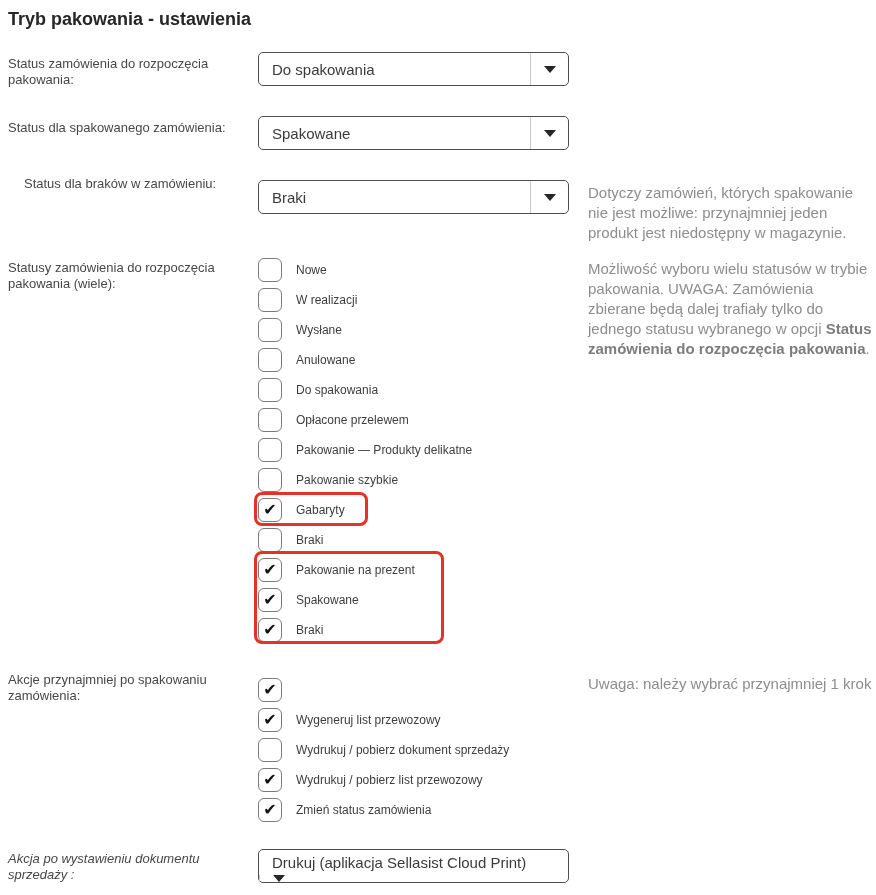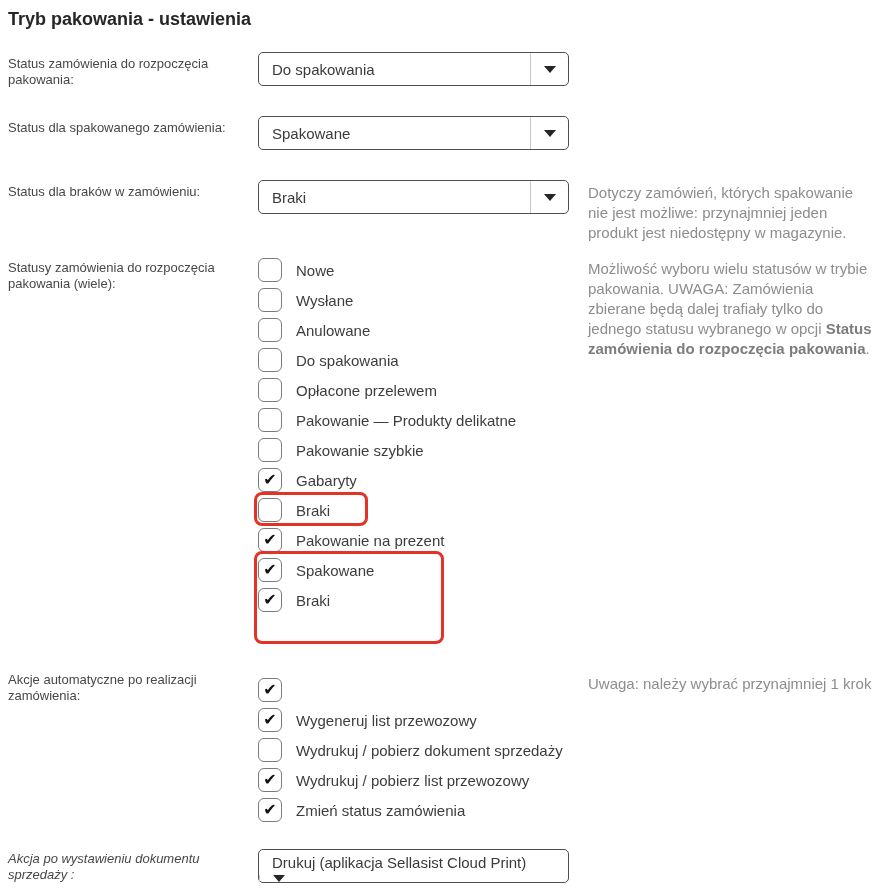--- a/index.html
+++ b/index.html
@@ -41,21 +41,21 @@
   .help b { font-weight:bold; color:#7d7d7d; }
   .checklist { position:absolute; left:258px; }
   .check-row { height:24px; margin-bottom:6px; display:flex; align-items:center; }
   .checkbox {
     width:24px; height:24px; flex:0 0 24px;
     border:1.5px solid #7b7b7b; border-radius:6px; background:#fff;
     display:flex; align-items:center; justify-content:center;
     font-family:"DejaVu Sans",sans-serif; font-size:16px; font-weight:bold;
     color:#101010; line-height:1; cursor:pointer;
   }
-  .check-label { margin-left:14px; font-size:15px; color:#3d3d3d; cursor:pointer; white-space:nowrap; }
+  .check-label { margin-left:14px; font-size:12px; color:#3d3d3d; cursor:pointer; white-space:nowrap; }
   .annotation {
     position:absolute; border:3px solid #e53227; border-radius:8px;
     pointer-events:none; background:transparent;
   }
 </style>
 </head>
 <body>
 
 <div class="page">
 
@@ -70,34 +70,38 @@
   </div>
 
   <div class="field-label" style="top:120px;">Status dla spakowanego zamówienia:</div>
   <div class="select" style="top:116px;">
     <span class="select-value">Spakowane</span>
     <span class="select-arrow">
       <span class="tri"></span>
     </span>
   </div>
 
-  <div class="field-label" style="top:184px;">Status dla braków w zamówieniu:</div>
+  <div class="field-label" style="top:176px;margin-left:16px;">Status dla braków w zamówieniu:</div>
   <div class="select" style="top:180px;">
     <span class="select-value">Braki</span>
     <span class="select-arrow">
       <span class="tri"></span>
     </span>
   </div>
   <div class="help" style="top:183px;">Dotyczy zamówień, których spakowanie nie jest możliwe: przynajmniej jeden produkt jest niedostępny w magazynie.</div>
 
   <div class="field-label" style="top:260px;">Statusy zamówienia do rozpoczęcia pakowania (wiele):</div>
   <div class="checklist" style="top:258px;" id="multi-statuses-list">
       <div class="check-row">
         <span class="checkbox"></span>
         <span class="check-label">Nowe</span>
+      </div>
+      <div class="check-row">
+        <span class="checkbox"></span>
+        <span class="check-label">W realizacji</span>
       </div>
       <div class="check-row">
         <span class="checkbox"></span>
         <span class="check-label">Wysłane</span>
       </div>
       <div class="check-row">
         <span class="checkbox"></span>
         <span class="check-label">Anulowane</span>
       </div>
       <div class="check-row">
@@ -145,21 +149,21 @@
         <span class="check-label">Braki</span>
       </div>
     </div>
   <div class="help" style="top:259px;">
     <span>Możliwość wyboru wielu statusów w trybie pakowania. UWAGA: Zamówienia zbierane będą dalej trafiały tylko do jednego statusu wybranego w opcji </span><b>Status zamówienia do rozpoczęcia pakowania</b><span>.</span>
   </div>
 
   <div class="annotation" style="left: 254px; top: 492px; width: 114px; height: 34px; border-color: rgb(229, 50, 39);"></div>
   <div class="annotation" style="left: 254px; top: 551px; width: 190px; height: 93px; border-color: rgb(229, 50, 39);"></div>
 
-  <div class="field-label" style="top:672px;">Akcje automatyczne po realizacji zamówienia:</div>
+  <div class="field-label" style="top:672px;">Akcje przynajmniej po spakowaniu zamówienia:</div>
   <div class="checklist" style="top:678px;" id="auto-actions-list">
       <div class="check-row">
         <span class="checkbox">
           <span>✔</span>
         </span>
       </div>
       <div class="check-row">
         <span class="checkbox">
           <span>✔</span>
         </span>

